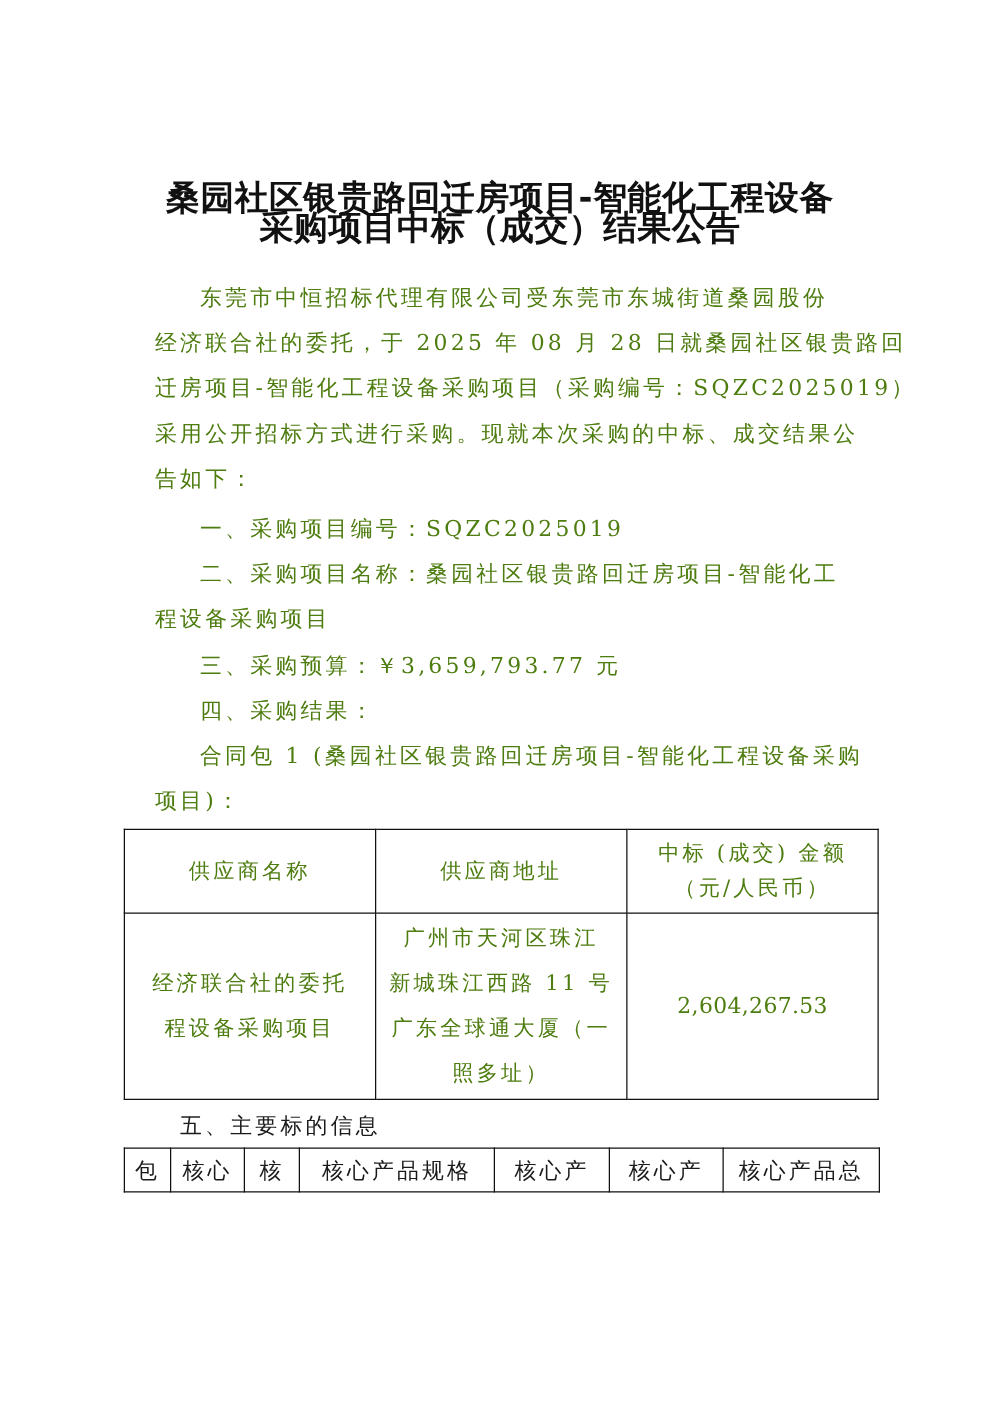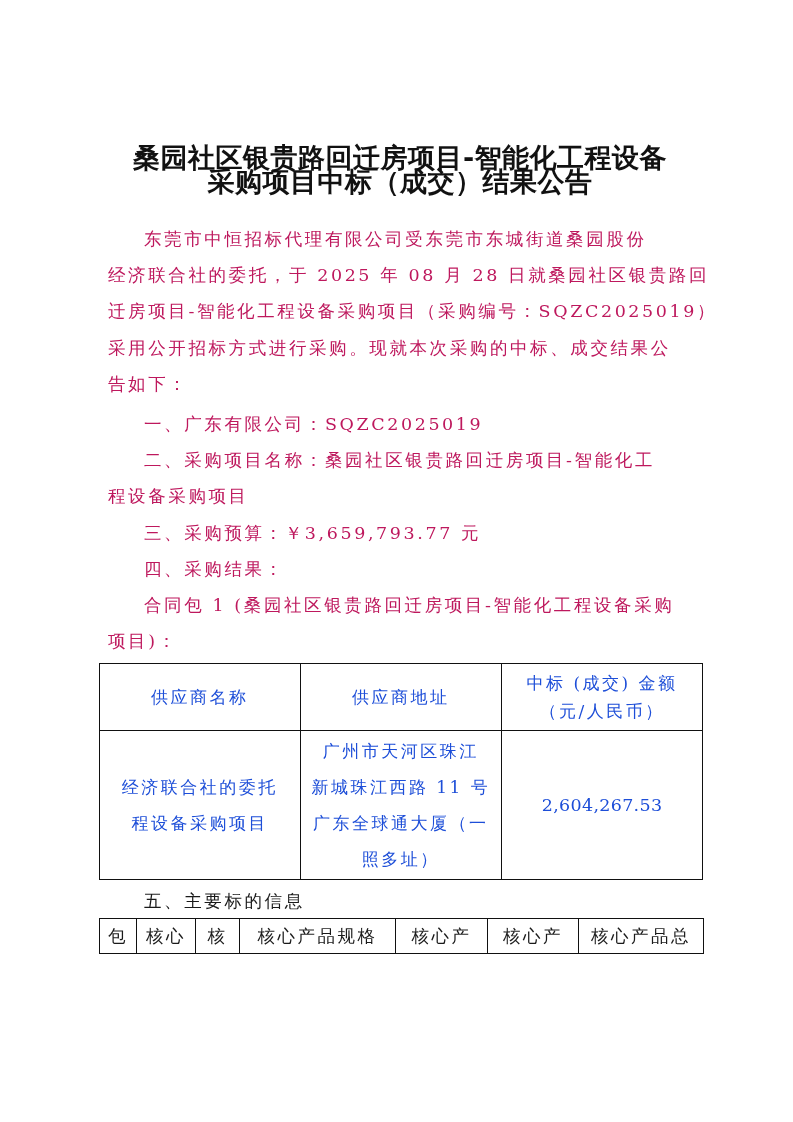--- a/index.html
+++ b/index.html
@@ -31,43 +31,43 @@
       font-size: 27px;
       letter-spacing: 0.5px;
       color: #111;
       white-space: nowrap;
     }
     .title.l1 { top: 140px; }
     .title.l2 { top: 164px; }
 
     .para {
       position: absolute;
-      left: 108px;
+      left: 124px;
       width: 592px;
       font-size: 17.5px;
       line-height: 36.2px;
       letter-spacing: 2.6px;
-      color: #be185d;
+      color: #4d7c0f;
     }
     .line {
       display: block;
       white-space: nowrap;
       height: 36.2px;
     }
     .indent { padding-left: 36px; }
 
     table.t1 {
       position: absolute;
       left: 99px;
       top: 663px;
       width: 604px;
       border-collapse: collapse;
       font-size: 17px;
       letter-spacing: 2.5px;
-      color: #1d4ed8;
+      color: #4d7c0f;
     }
     table.t1 td {
       border: 1.5px solid #111;
       text-align: center;
       vertical-align: middle;
       padding: 0 4px;
       line-height: 36px;
     }
     table.t1 tr.head td { height: 66px; line-height: 28px; }
     table.t1 tr.body td { height: 148px; }
@@ -113,21 +113,21 @@
 
   <div class="para" style="top:221px;">
     <span class="line indent">东莞市中恒招标代理有限公司受东莞市东城街道桑园股份</span>
     <span class="line">经济联合社的委托，于 2025 年 08 月 28 日就桑园社区银贵路回</span>
     <span class="line">迁房项目-智能化工程设备采购项目（采购编号：SQZC2025019）</span>
     <span class="line">采用公开招标方式进行采购。现就本次采购的中标、成交结果公</span>
     <span class="line">告如下：</span>
   </div>
 
   <div class="para" style="top:406px;">
-    <span class="line indent">一、广东有限公司：SQZC2025019</span>
+    <span class="line indent">一、采购项目编号：SQZC2025019</span>
     <span class="line indent">二、采购项目名称：桑园社区银贵路回迁房项目-智能化工</span>
     <span class="line">程设备采购项目</span>
     <span class="line indent">三、采购预算：￥3,659,793.77 元</span>
     <span class="line indent">四、采购结果：</span>
     <span class="line indent">合同包 1 (桑园社区银贵路回迁房项目-智能化工程设备采购</span>
     <span class="line">项目)：</span>
   </div>
 
   <table class="t1">
     <colgroup>

